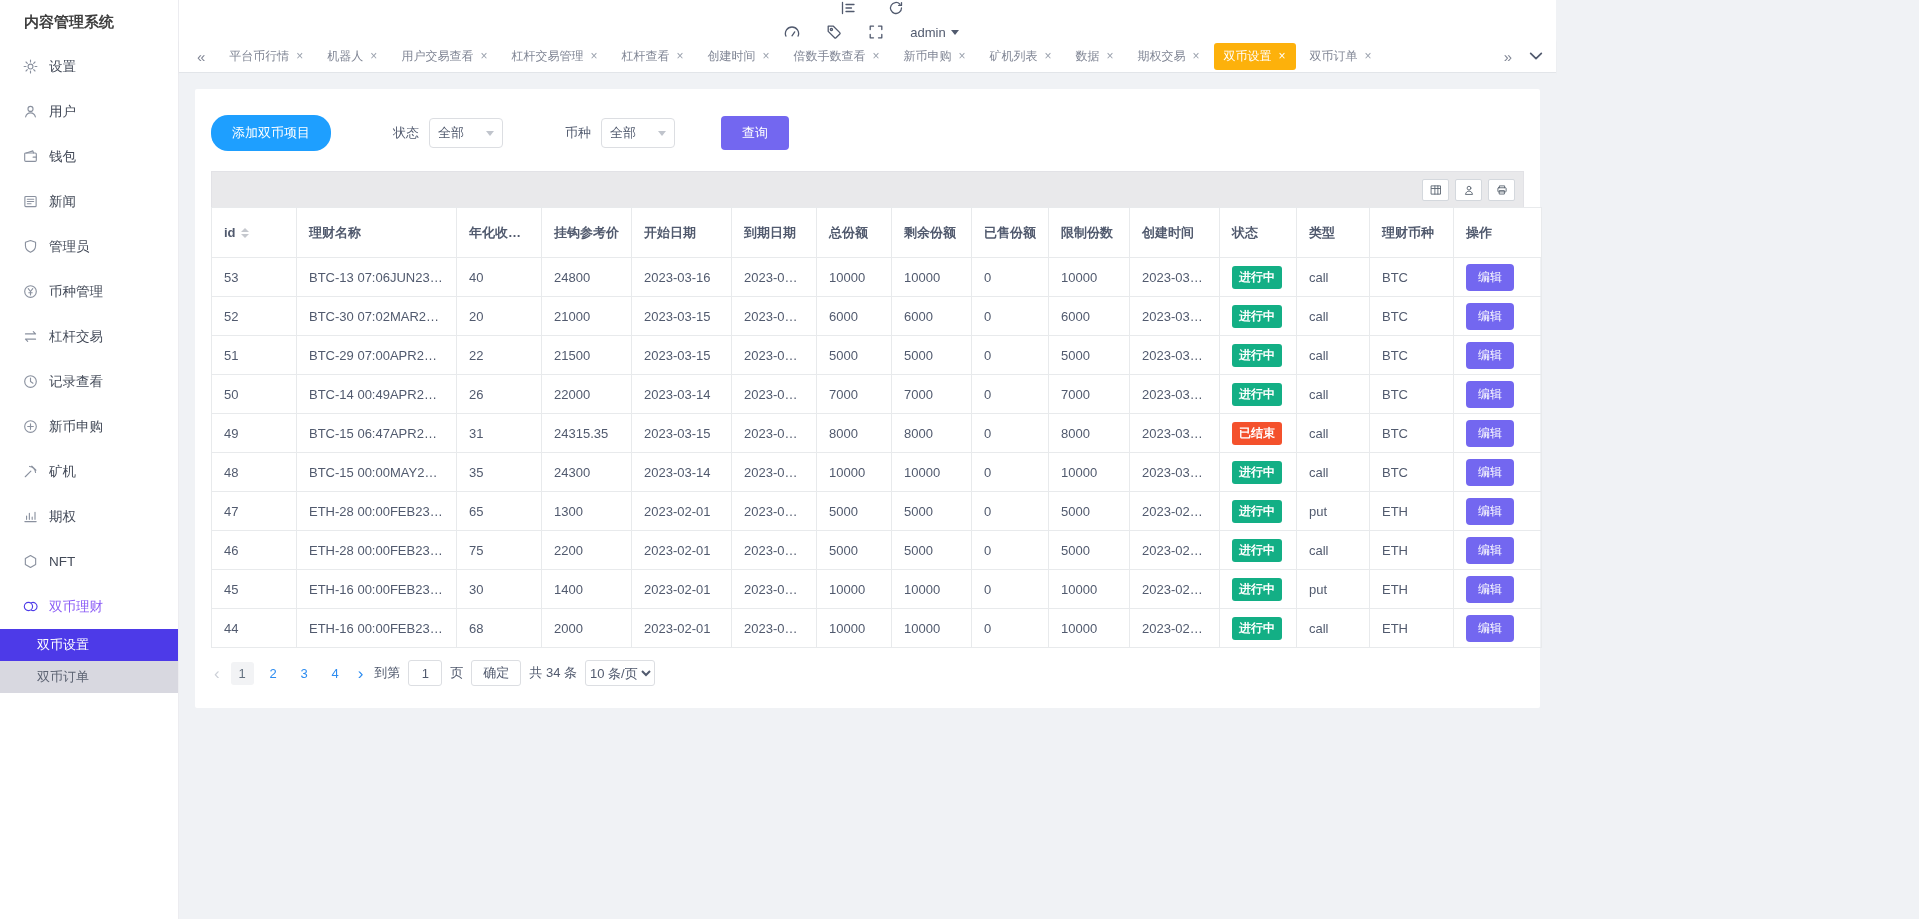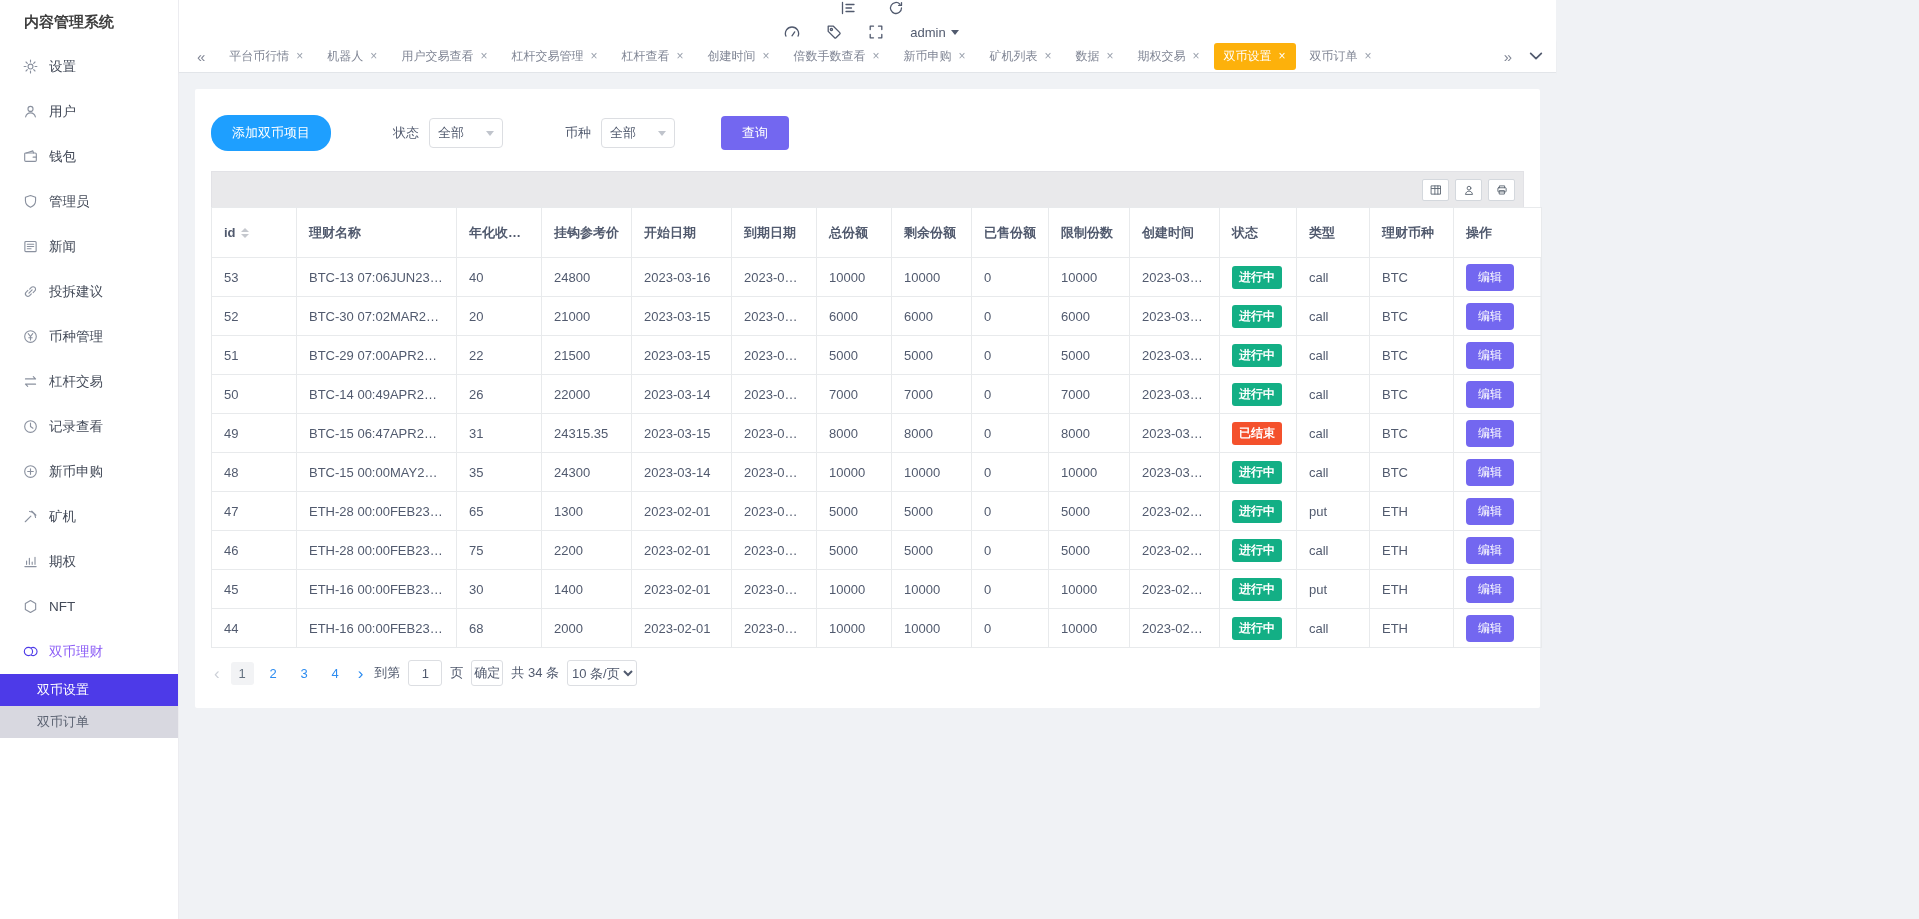--- a/index.html
+++ b/index.html
@@ -97,21 +97,21 @@
 
   
   .pagination { display: flex; align-items: center; gap: 8px; margin-top: 12px; font-size: 13px; color: #515a6e; }
   .page-arrow { font-size: 17px; color: #ccd0d7; padding: 0 3px; cursor: default; line-height: 1; }
   .page-arrow.next { color: #2d8cf0; cursor: pointer; }
   .page-num { min-width: 23px; height: 23px; display: inline-flex; align-items: center;
               justify-content: center; border-radius: 3px; color: #2d8cf0; cursor: pointer; padding: 0 4px; }
   .page-num.current { background: #f2f3f5; color: #657180; }
   .goto-input { width: 34px; height: 26px; border: 1px solid #dcdee2; border-radius: 3px;
                 text-align: center; font-size: 13px; color: #515a6e; }
-  .confirm-btn { height: 26px; padding: 0 2px; background: #fff; border: 1px solid #dcdee2;
+  .confirm-btn { height: 26px; padding: 0 11px; background: #fff; border: 1px solid #dcdee2;
                  border-radius: 3px; font-size: 13px; color: #515a6e; cursor: pointer; }
   .size-select { height: 26px; border: 1px solid #dcdee2; border-radius: 3px; font-size: 13px;
                  color: #515a6e; background: #fff; }
 </style>
 </head>
 <body>
 
 <div class="app">
 
   <aside class="sidebar">
@@ -134,38 +134,30 @@
     <div class="menu-item">
       <svg viewBox="0 0 16 16">
           <rect x="1.8" y="4.2" width="12.4" height="9" rx="1.2"></rect>
           <path d="M10.8 8.7h3.4"></path>
           <path d="M3.5 4.2L10.5 2l.7 2.2"></path>
         </svg>
       <span>钱包</span>
     </div>
     <div class="menu-item">
       <svg viewBox="0 0 16 16">
-          <path d="M8 1.6l5.4 1.9v3.8c0 3.3-2.2 5.6-5.4 6.9-3.2-1.3-5.4-3.6-5.4-6.9V3.5z"></path>
-        </svg>
-      <span>管理员</span>
-    </div>
-    <div class="menu-item">
-      <svg viewBox="0 0 16 16">
           <rect x="2" y="2.6" width="12" height="10.8" rx="1"></rect>
           <path d="M4.6 5.6h6.8M4.6 8h6.8M4.6 10.4h4"></path>
         </svg>
       <span>新闻</span>
     </div>
     <div class="menu-item">
       <svg viewBox="0 0 16 16">
-          <path d="M6.3 9.7l3.4-3.4"></path>
-          <path d="M5.2 6.8L3.4 8.6a2.6 2.6 0 103.7 3.7l1.8-1.8"></path>
-          <path d="M10.8 9.2l1.8-1.8a2.6 2.6 0 10-3.7-3.7L7.1 5.5"></path>
-        </svg>
-      <span>投拆建议</span>
+          <path d="M8 1.6l5.4 1.9v3.8c0 3.3-2.2 5.6-5.4 6.9-3.2-1.3-5.4-3.6-5.4-6.9V3.5z"></path>
+        </svg>
+      <span>管理员</span>
     </div>
     <div class="menu-item">
       <svg viewBox="0 0 16 16">
           <circle cx="8" cy="8" r="6.2"></circle>
           <path d="M5.6 5l2.4 3 2.4-3M8 8v3.6M6.2 9.3h3.6"></path>
         </svg>
       <span>币种管理</span>
     </div>
     <div class="menu-item">
       <svg viewBox="0 0 16 16">

